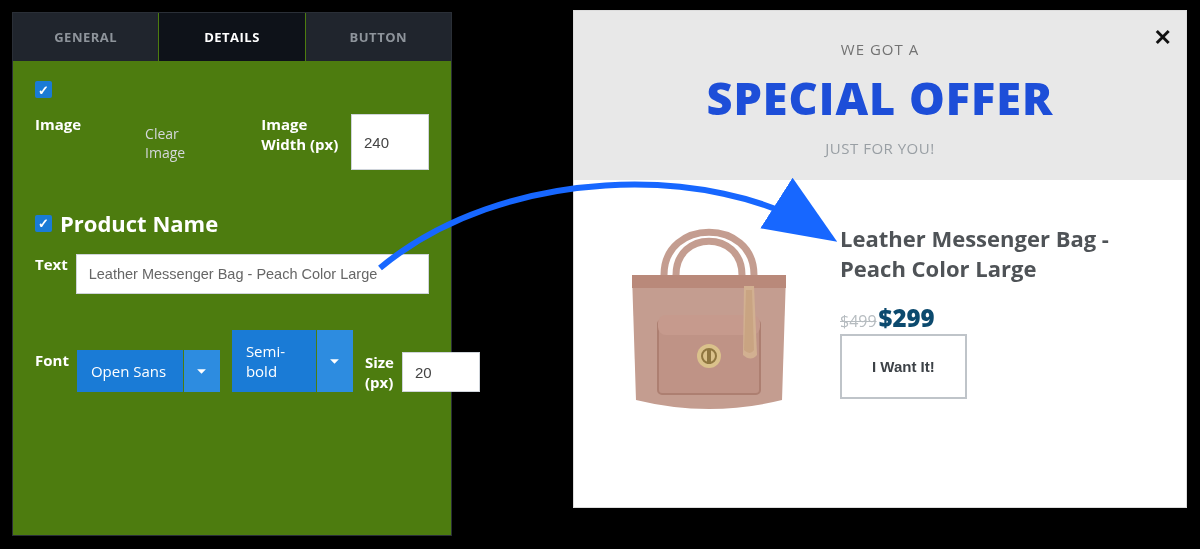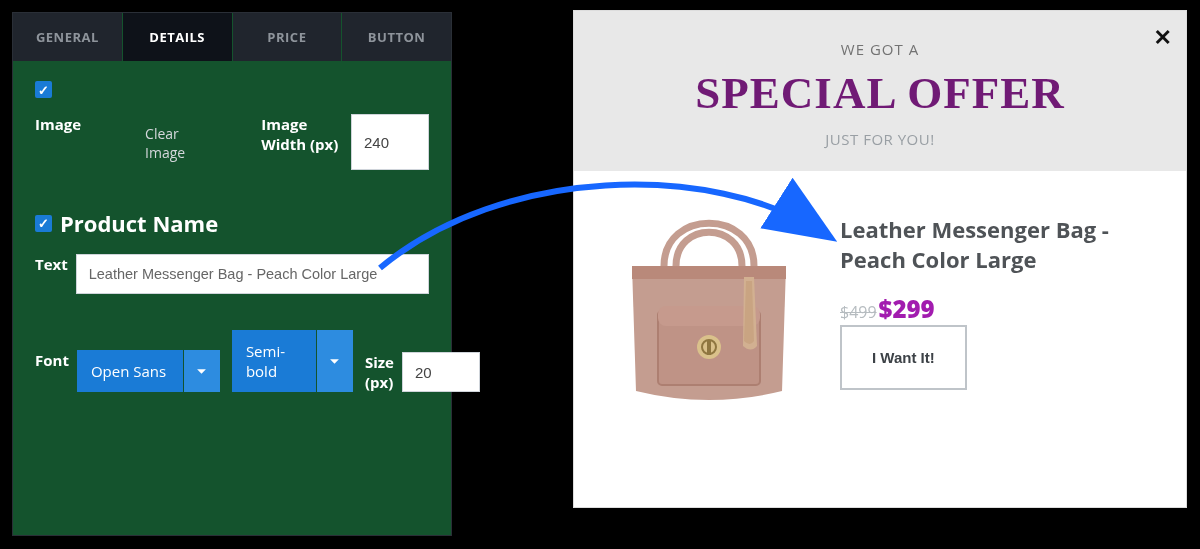--- a/index.html
+++ b/index.html
@@ -9,21 +9,21 @@
       width: 1200px;
       height: 549px;
       position: relative;
     }
     .panel {
       position: absolute;
       left: 12px;
       top: 12px;
       width: 440px;
       height: 524px;
-      background: #14532d;
+      background: #4d7c0f;
       color: #fff;
       border: 1px solid #2a2f37;
     }
     .tabs {
       display: flex;
       width: 100%;
     }
     .tab {
       flex: 1;
       text-align: center;
@@ -140,38 +140,38 @@
     .close-x {
       position: absolute;
       top: 10px;
       right: 14px;
       font-size: 22px;
       font-weight: 700;
       color: #111;
       cursor: pointer;
     }
     .eyebrow { color: #737373; font-size: 15px; letter-spacing: 1px; margin-bottom: 8px; }
-    .headline { color: #701a75; font-size: 45px; font-weight: 800; letter-spacing: 1px; margin-bottom: 10px; font-family: Liberation Serif, serif; }
+    .headline { color: #1d4ed8; font-size: 45px; font-weight: 800; letter-spacing: 1px; margin-bottom: 10px; }
     .subline  { color: #999fa4; font-size: 15px; letter-spacing: 0.5px; }
     .preview-body {
       display: flex;
       padding: 20px 30px 30px;
       gap: 26px;
       align-items: center;
     }
     .product-img {
       width: 210px;
       height: 215px;
       position: relative;
     }
     .product-info { flex: 1; padding-top: 8px; }
     .pname { font-size: 22px; font-weight: 700; color: #4f5357; line-height: 1.35; margin-bottom: 18px; }
     .pricing { display: flex; align-items: baseline; }
     .oldprice { color: #b6bcc0; font-size: 16px; text-decoration: line-through; }
-    .newprice { color: #a21caf; font-size: 24px; font-weight: 800; margin-left: 2px; }
+    .newprice { color: #0c4a6e; font-size: 24px; font-weight: 800; margin-left: 2px; }
     .cta {
       border: 2px solid #bfc4c9;
       background: #fff;
       color: #3d4247;
       padding: 22px 30px;
       font-size: 15px;
       font-weight: 700;
       cursor: pointer;
     }
     
@@ -184,21 +184,20 @@
       pointer-events: none;
     }
   </style>
 </head>
 <body>
 
 <div class="panel">
   <div class="tabs">
     <div class="tab">GENERAL</div>
     <div class="tab active">DETAILS</div>
-    <div class="tab">PRICE</div>
     <div class="tab">BUTTON</div>
   </div>
   <div class="panel-body">
 
     <div class="section-head">
       <div class="chk">✓</div>
     </div>
     <div class="row">
       <div class="col">
         <div class="label">Image</div>

